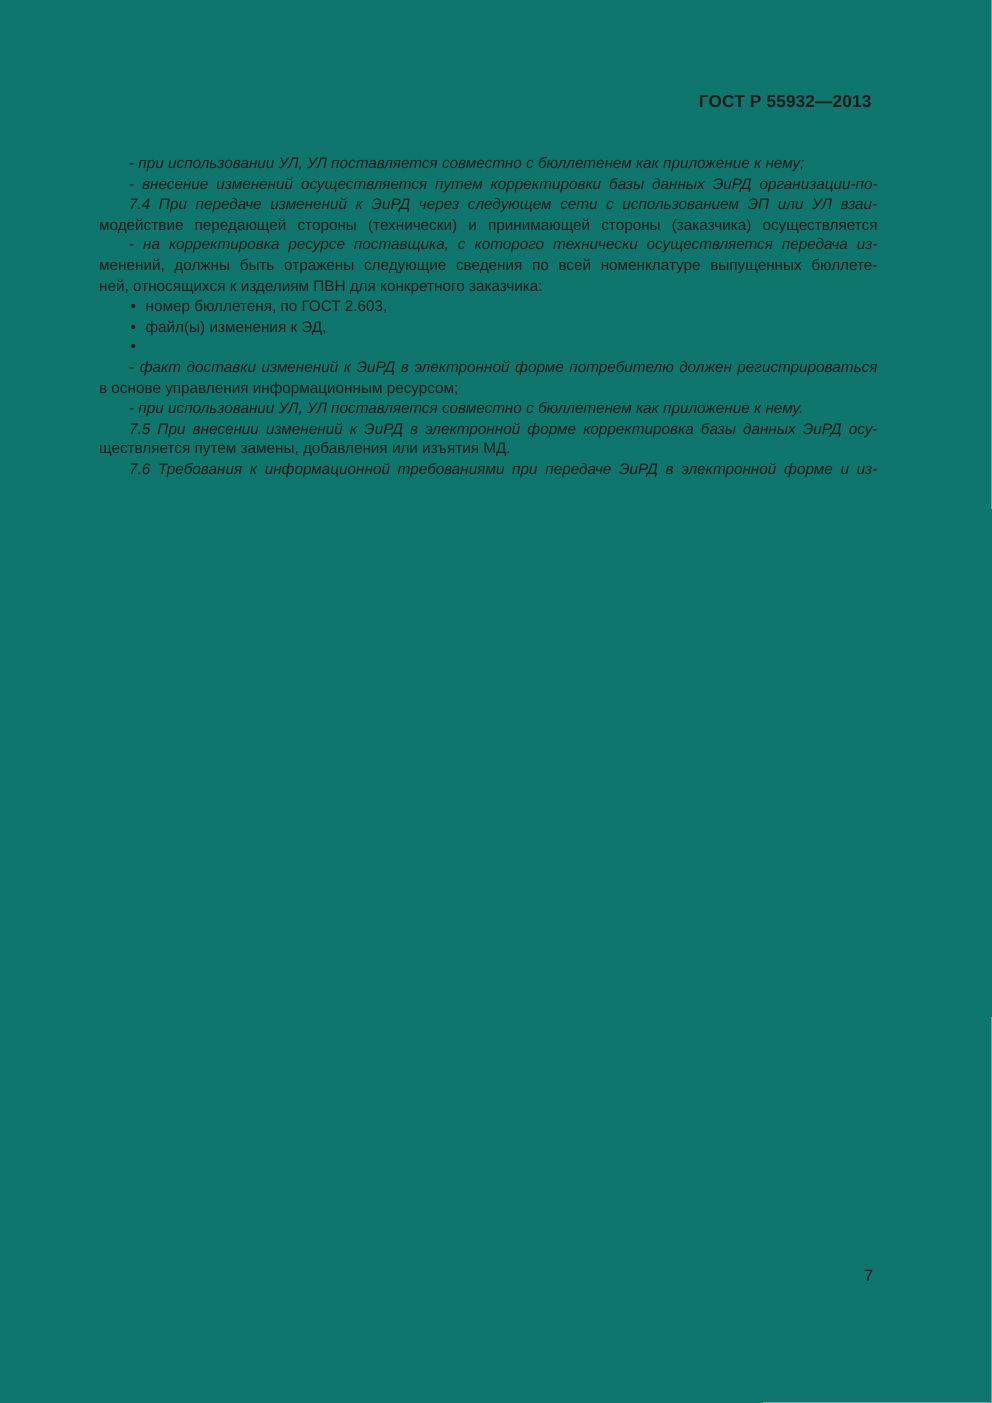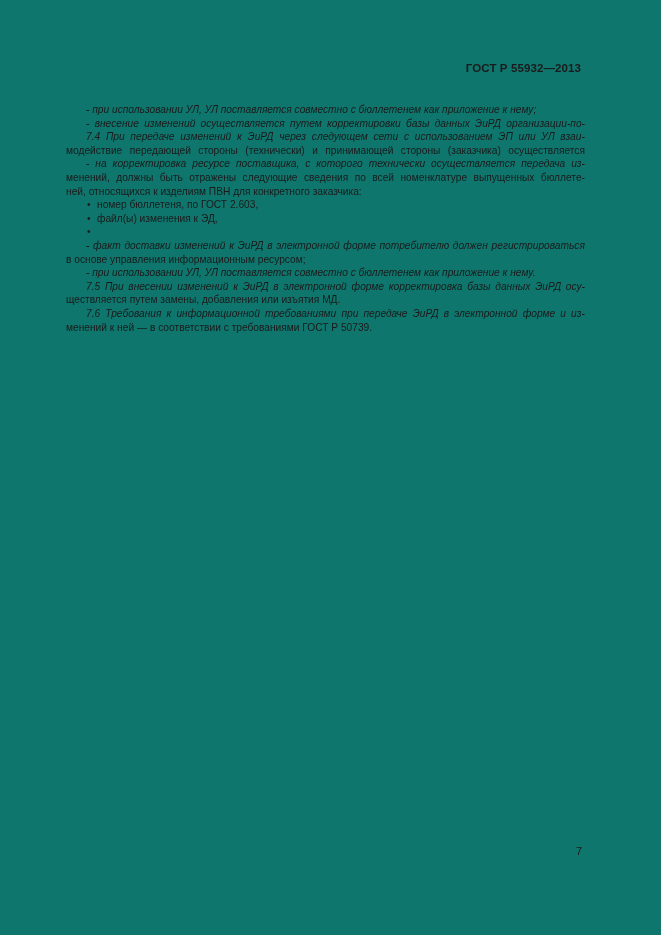--- a/index.html
+++ b/index.html
@@ -198,19 +198,16 @@
         <span class="w">требованиями</span>
         <span class="w">при</span>
         <span class="w">передаче</span>
         <span class="w">ЭиРД</span>
         <span class="w">в</span>
         <span class="w">электронной</span>
         <span class="w">форме</span>
         <span class="w">и</span>
         <span class="w">из-</span>
       </div>
-      <div class="line">
-        <span>менений к ней — в соответствии с требованиями ГОСТ Р 50739.</span>
-      </div>
     </div>
 
   <div class="page-number">7</div>
 </div>
 
 </body></html>

